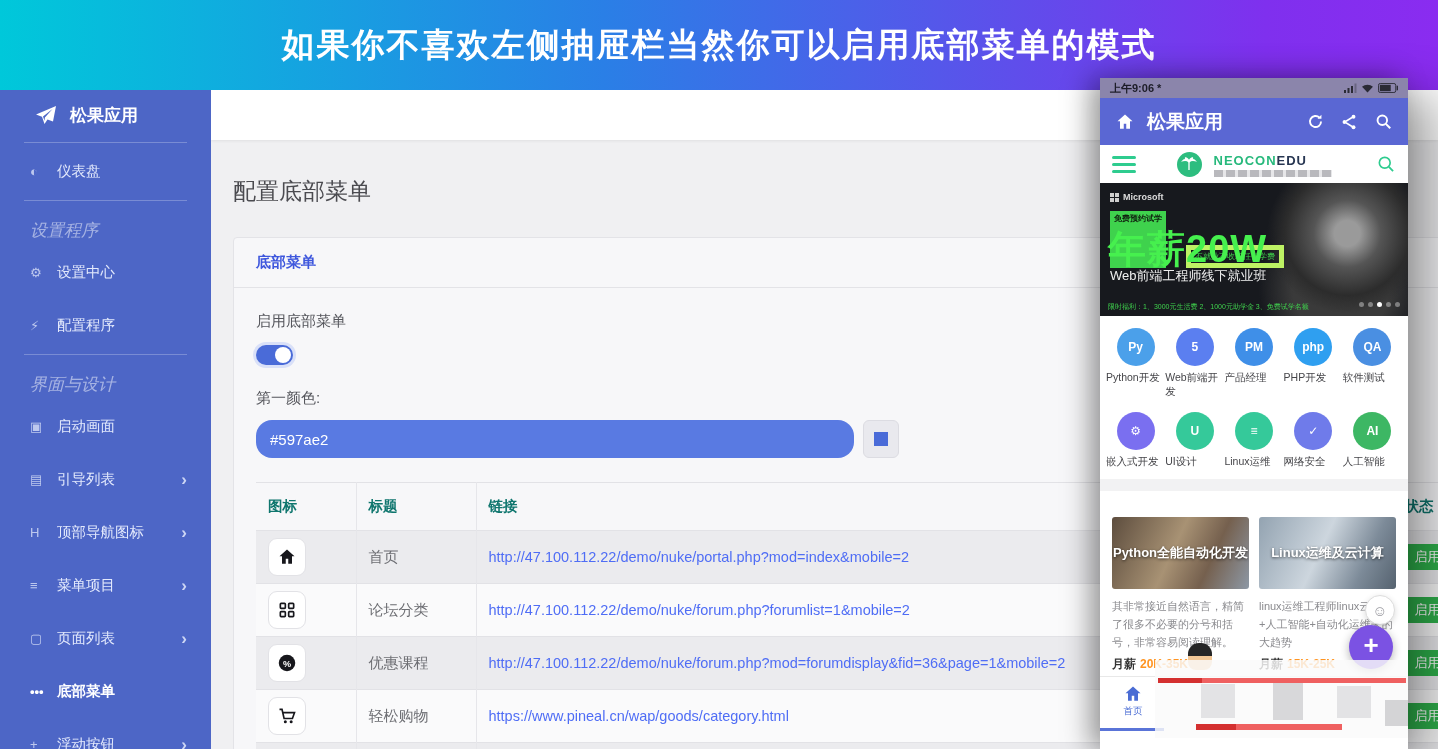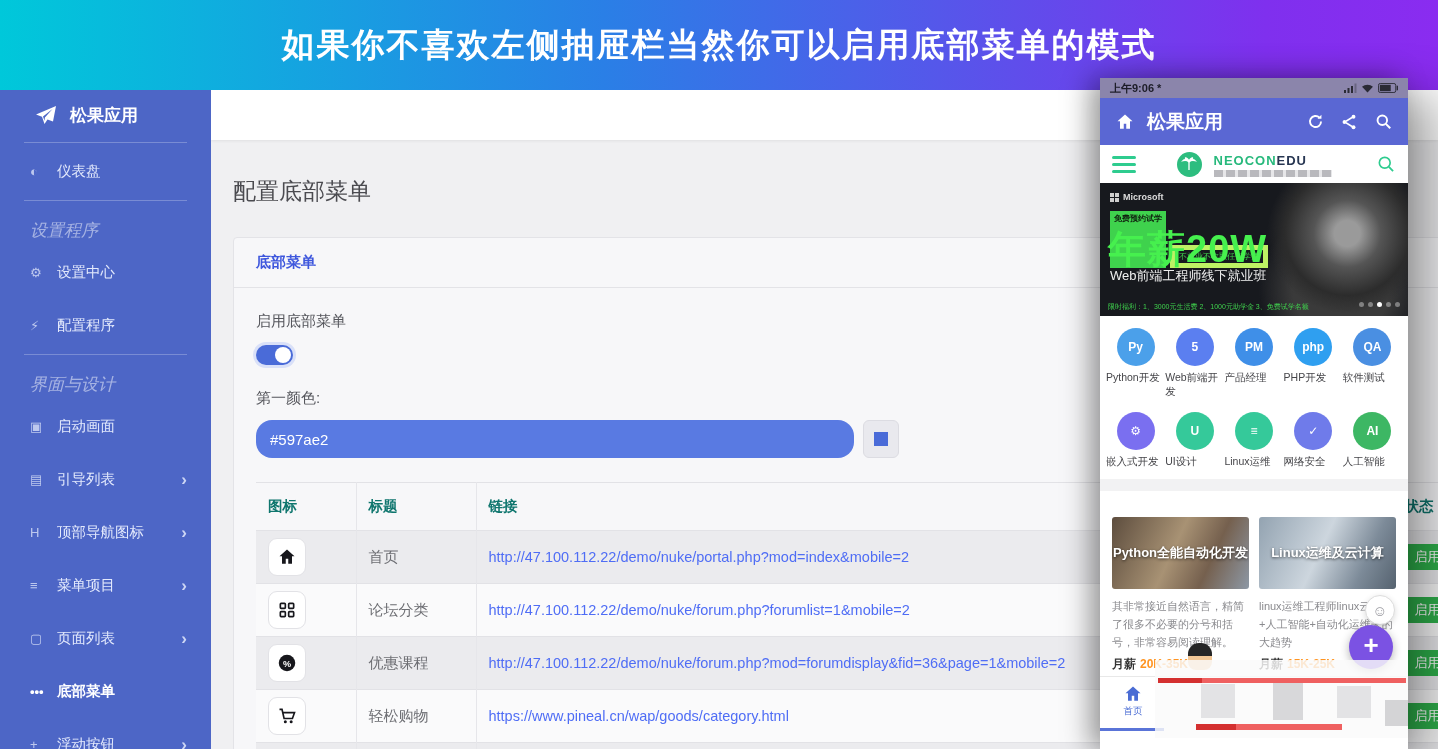--- a/index.html
+++ b/index.html
@@ -87,21 +87,21 @@
   .p-hero { height:133px; background:#17191e; position:relative; overflow:hidden; }
   .gorilla { position:absolute; right:0; top:0; width:52%; height:100%;
              background:
                radial-gradient(circle at 62% 38%, #9a9a9a 0 10%, #555 26%, #2c2c2c 48%, transparent 62%),
                radial-gradient(circle at 58% 80%, #3a3a3a 0 34%, transparent 58%),
                radial-gradient(circle at 52% 40%, rgba(220,220,220,.5) 0 4%, transparent 9%); }
   .ms-logo { position:absolute; left:10px; top:9px; display:flex; gap:4px; align-items:center; }
   .ms-grid { width:9px; height:9px; display:grid; grid-template-columns:4px 4px; gap:1px; }
   .ms-grid span { background:#cfcfcf; width:4px; height:4px; }
   .ms-text { font-size:9px; color:#ddd; font-weight:bold; }
-  .hero-badges { position:absolute; left:10px; top:28px; display:flex; gap:4px; }
+  .hero-badges { position:absolute; left:10px; top:28px; display:flex; gap:20px; }
   .hb1 { background:#3fd24d; color:#10210f; font-size:8px; padding:2px 4px; font-weight:bold; }
   .hb2 { border:5px solid #bef264; color:#3fd24d; font-size:8px; padding:1px 4px;margin-top:34px; }
   .hero-headline { position:absolute; left:8px; top:41px; font-size:38px; font-weight:bold; color:#46f04e; letter-spacing:1px; }
   .hero-sub { position:absolute; left:10px; top:84px; font-size:13px; color:#f0f0f0; }
   .hero-fine { position:absolute; left:8px; bottom:4px; font-size:7px; color:#3fd24d; white-space:nowrap; }
   .hero-dots { position:absolute; right:8px; bottom:9px; display:flex; gap:4px; }
   .hero-dots i { width:5px; height:5px; border-radius:50%; background:rgba(255,255,255,.38); }
   .hero-dots i.on { background:#fff; }
 
   .p-cats { background:#fff; padding:12px 6px 10px; display:grid; grid-template-columns:repeat(5,1fr); row-gap:13px; }

